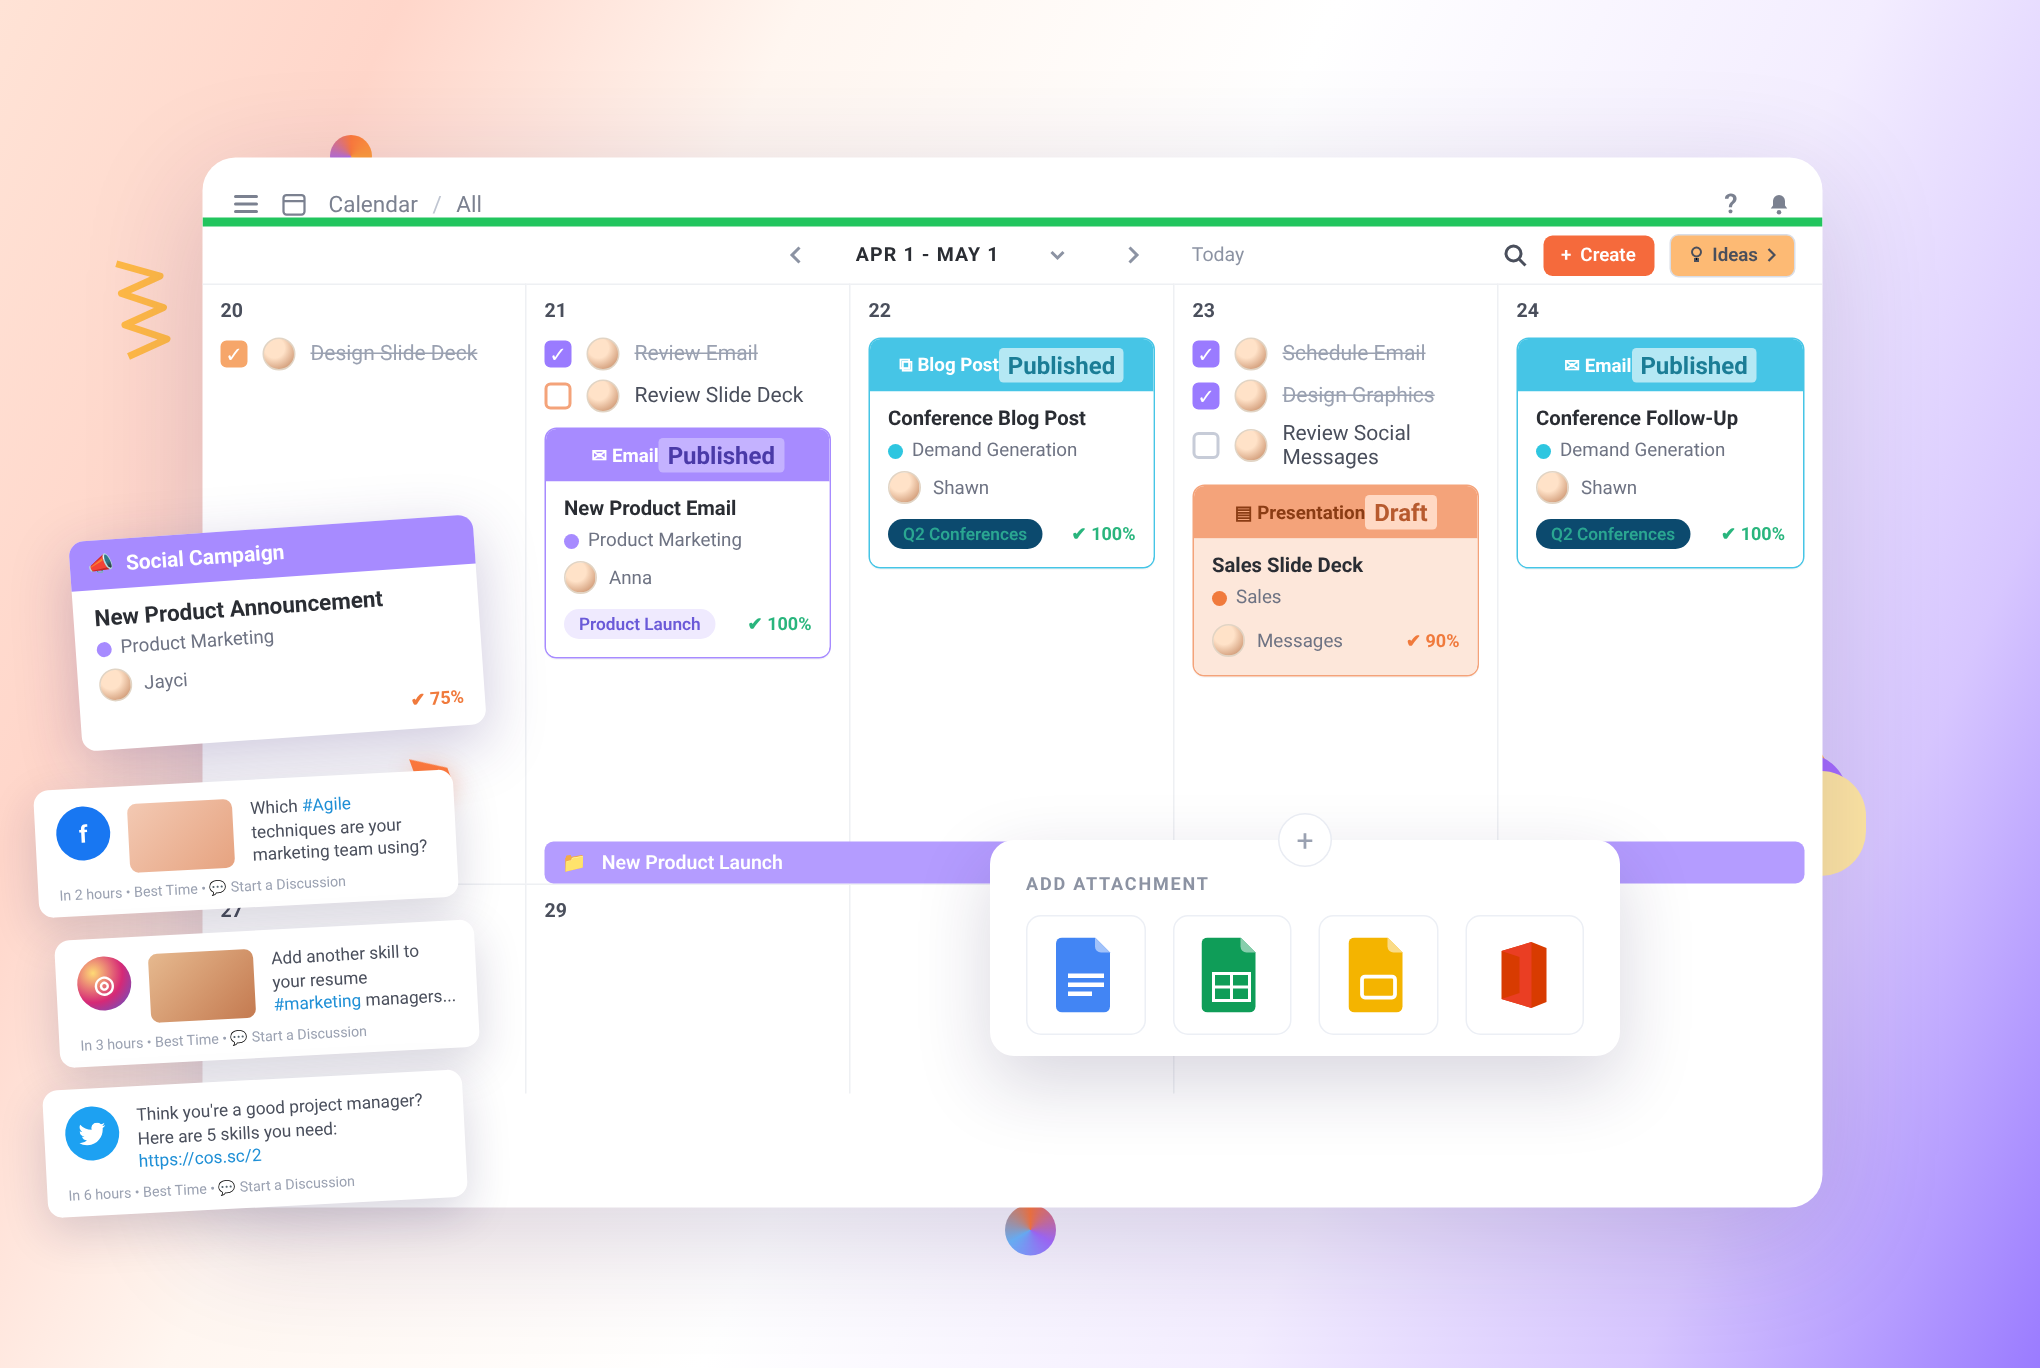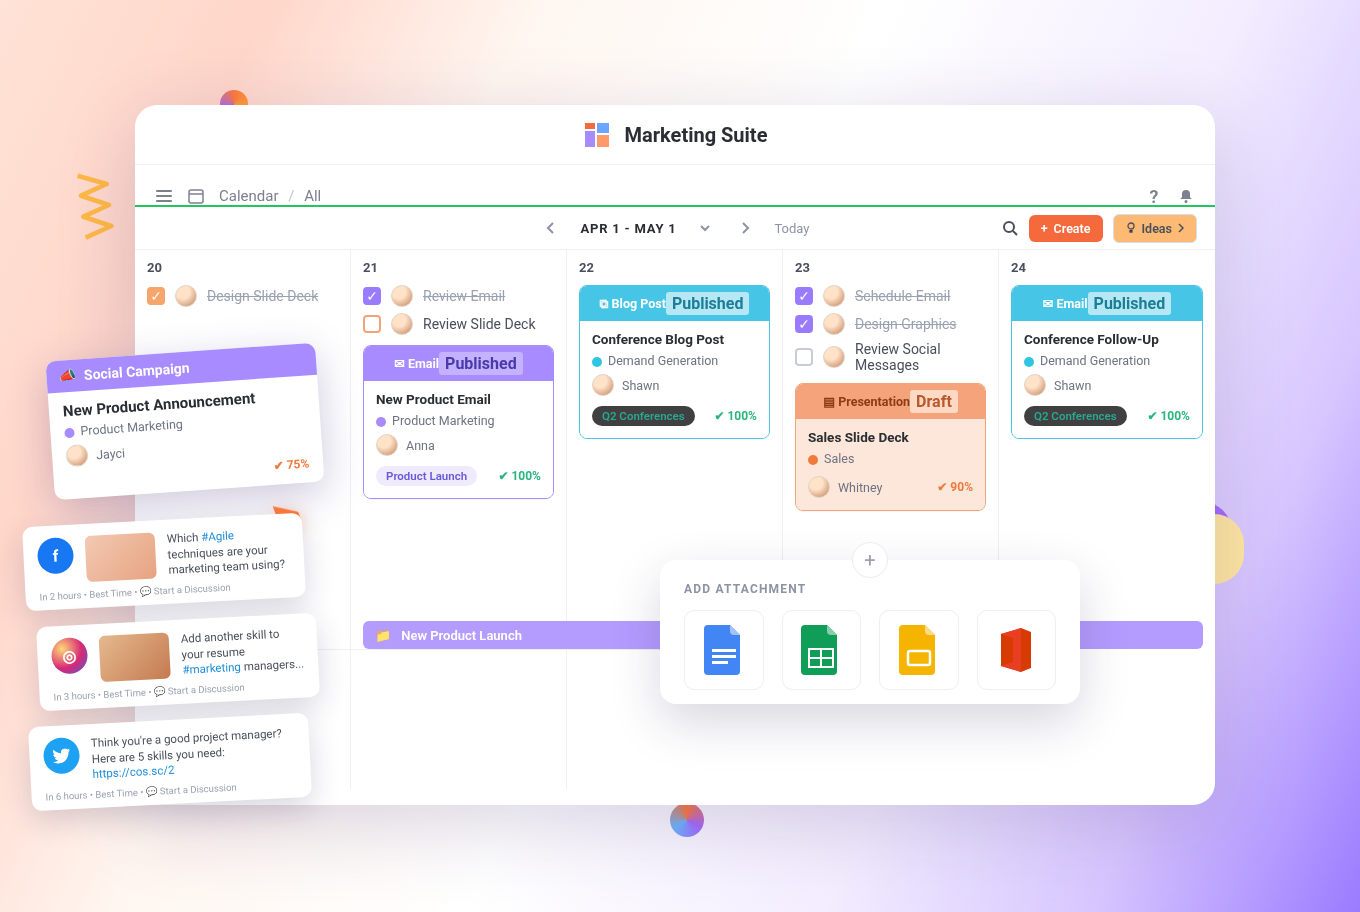--- a/index.html
+++ b/index.html
@@ -16,21 +16,21 @@
 .window{position:absolute;top:105px;left:135px;width:1080px;height:700px;background:#fff;border-radius:22px;box-shadow:0 20px 80px rgba(50,30,100,.18);overflow:hidden}
 .titlebar{height:60px;display:flex;align-items:center;justify-content:center;gap:14px;border-bottom:1px solid #eef0f3}
 .logo{width:28px;height:28px;display:inline-block}
 .logo svg{width:100%;height:100%}
 .apptitle{font-size:20px;font-weight:700;color:#2a2d33}
 .toolbar{height:40px;display:flex;align-items:flex-end;padding:0 20px;gap:14px;color:#7b8190}
 .hicon{width:18px;height:18px;display:inline-flex;align-items:center;justify-content:center;color:#7b8190}
 .crumb{font-size:15px;color:#7b8190}
 .crumb .sep{margin:0 6px;color:#bfc5d1}
 .spacer{flex:1}
-.datebar{height:44px;display:flex;align-items:center;justify-content:center;gap:18px;border-top:2px solid #22c55e;position:relative}
+.datebar{height:44px;display:flex;align-items:center;justify-content:center;gap:28px;border-top:6px solid #22c55e;position:relative}
 .datebar .when{font-weight:700;letter-spacing:.06em;color:#2a2d33;font-size:13px}
 .chev{width:22px;height:22px;display:inline-flex;align-items:center;justify-content:center;color:#8c93a3;cursor:pointer;border-radius:4px}
 .today{font-size:13px;color:#8c93a3}
 .right-ctrls{position:absolute;right:18px;display:flex;align-items:center;gap:10px}
 .btn{display:inline-flex;align-items:center;gap:6px;padding:6px 12px;border-radius:6px;font-size:12.5px;font-weight:600;cursor:pointer}
 .btn-primary{background:#f56a3c;color:#fff}
 .btn-ghost{background:#fdba74;border:1px solid #d9dde6;color:#4a4f5c}
 .grid{display:grid;grid-template-columns:repeat(5,1fr)}
 .col{border-right:1px solid #eef0f3;border-top:1px solid #eef0f3;min-height:400px;padding:10px 12px 16px;position:relative}
 .col:last-child{border-right:none}
@@ -42,21 +42,21 @@
 .strike{text-decoration:line-through;color:#9aa1b1}
 .avatar{width:22px;height:22px;border-radius:50%;background:radial-gradient(circle at 35% 30%,#ffe2c8 35%,#c98f6a 90%);border:1px solid #e1d4c4;flex:none}
 .card{border-radius:8px;margin-top:10px;overflow:hidden;font-size:13px;box-shadow:0 1px 0 rgba(0,0,0,.03)}
 .card .head{display:flex;align-items:center;justify-content:center;padding:6px 10px;font-weight:700;font-size:12.5px}
 .card .body{background:#fff;padding:10px 12px 12px}
 .card .title{font-weight:700;font-size:13.5px;color:#2a2d33;margin-bottom:6px}
 .dot{width:10px;height:10px;border-radius:50%;display:inline-block;margin-right:6px;vertical-align:middle}
 .muted{color:#6e7383;font-size:12.5px}
 .foot{display:flex;align-items:center;justify-content:space-between;margin-top:10px}
 .chip{background:#efeafe;color:#6a5ad8;padding:3px 10px;border-radius:12px;font-size:11.5px;font-weight:600}
-.chip.teal{background:#404040;color:#2aa691}
+.chip.teal{background:#0c4a6e;color:#2aa691}
 .pct{font-size:12px;font-weight:700;display:inline-flex;align-items:center;gap:3px}
 .pct.green{color:#29b57d}
 .pct.orange{color:#f07a3c}
 .status{font-size:16px;padding:2px 6px;border-radius:3px}
 .card.purple{border:1.5px solid #a78bff}
 .card.purple .head{background:#a78bff;color:#fff}
 .card.purple .status{background:#c4b2ff;color:#4a3aa8}
 .card.teal{border:1.5px solid #46c5e6}
 .card.teal .head{background:#46c5e6;color:#fff}
 .card.teal .status{background:#b5e8f4;color:#1b7d96}
@@ -103,31 +103,20 @@
 <svg class="squig" viewBox="0 0 40 60">
     <path d="M5 5 L30 12 L8 22 L32 30 L10 40 L34 48 L12 58" stroke="#ffb946" stroke-width="4" fill="none" stroke-linejoin="round"></path>
   </svg>
 <div class="blob">
     <div class="l l1"></div>
     <div class="l l2"></div>
     <div class="l l3"></div>
   </div>
 
 <div class="window">
-  <div class="titlebar">
-    <span class="logo">
-      <svg viewBox="0 0 28 28">
-          <rect x="2" y="2" width="10" height="6" fill="#f56a3c"></rect>
-          <rect x="14" y="2" width="12" height="10" fill="#6aa6ff"></rect>
-          <rect x="2" y="10" width="10" height="16" fill="#a78bff"></rect>
-          <rect x="14" y="14" width="12" height="12" fill="#ff9a6a"></rect>
-        </svg>
-    </span>
-    <div class="apptitle">Marketing Suite</div>
-  </div>
 
   <div class="toolbar">
     <span class="hicon">
         <svg width="18" height="18" viewBox="0 0 18 18">
           <path d="M2 4h14M2 9h14M2 14h14" stroke="#7b8190" stroke-width="2" stroke-linecap="round"></path>
         </svg>
       </span>
     <span class="hicon">
         <svg width="16" height="16" viewBox="0 0 16 16">
           <rect x="1" y="2" width="14" height="13" rx="2" fill="none" stroke="#7b8190" stroke-width="1.5"></rect>
@@ -278,21 +267,21 @@
         <div class="head">
               <span><span>▤</span> <span>Presentation</span></span>
               <span class="status">Draft</span>
             </div>
         <div class="body">
           <div class="title">Sales Slide Deck</div>
           <div class="muted"><span class="dot" style="background:#f07a3c"></span><span>Sales</span></div>
           <div class="foot">
                 <span class="person" style="margin:0">
                   <span class="avatar"></span>
-                  <span class="muted">Whitney</span>
+                  <span class="muted">Messages</span>
                 </span>
                 <span class="pct orange">✔ <span>90%</span></span>
               </div>
         </div>
       </div>
     </div>
 
     <div class="col">
       <div class="daynum">24</div>
       <div class="card teal" style="margin-top:0">
@@ -318,20 +307,23 @@
   <div class="projectbar">
     <span>📁</span>
     <span>New Product Launch</span>
   </div>
   </div>
 
   <div class="grid2">
     <div class="col2">
         <div class="daynum">27</div>
       </div>
+    <div class="col2">
+        <div class="daynum">29</div>
+      </div>
     <div class="col2"></div>
     <div class="col2"></div>
   </div>
 </div>
 
 <div class="panel">
   <div class="fab">+</div>
   <h4>ADD ATTACHMENT</h4>
   <div class="apps">
     <div class="app">

